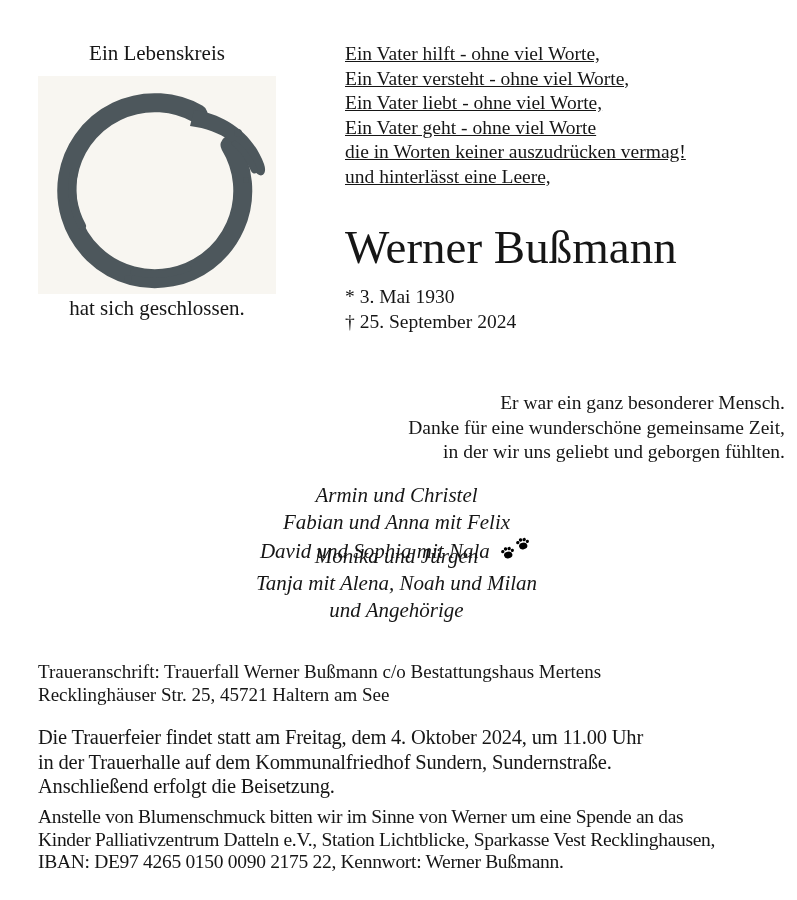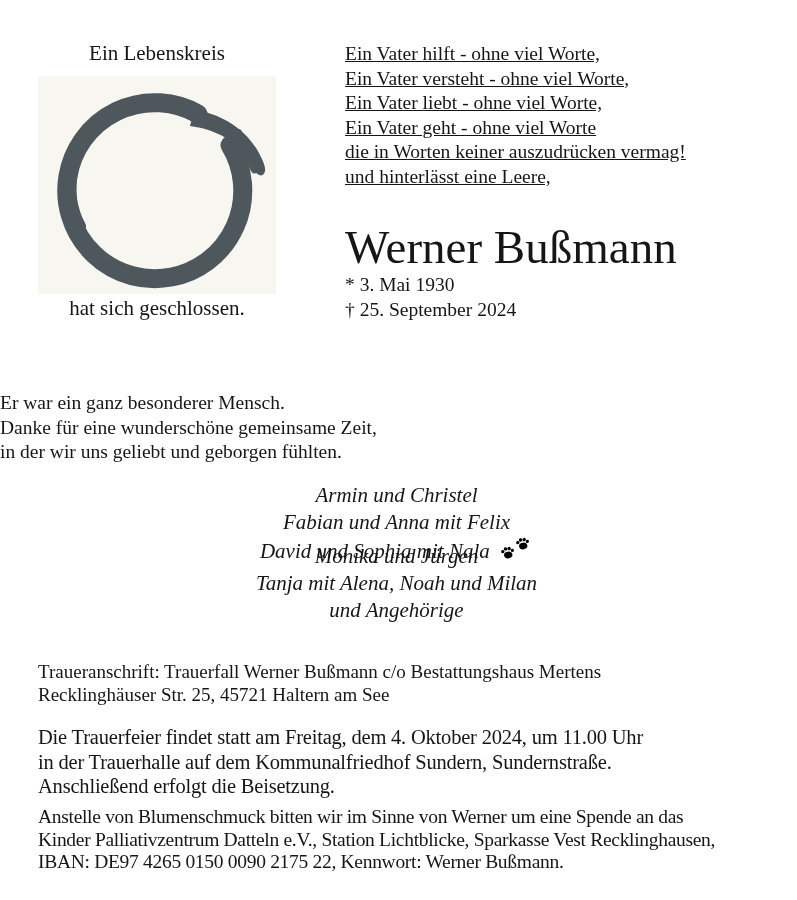--- a/index.html
+++ b/index.html
@@ -38,30 +38,30 @@
     top: 42px;
     width: 430px;
   }
   .poem-line { font-size: 19.5px; line-height: 24.5px; text-decoration: underline; }
   .deceased-name {
     font-size: 47px;
     line-height: 50px;
     margin-top: 33px;
     white-space: nowrap;
   }
-  .dates { margin-top: 0; }
+  .dates { margin-top: 12px; }
   .date-line { font-size: 19.5px; line-height: 25px; }
 
   
   .tribute {
     position: absolute;
     top: 391px;
     left: 0;
     width: 785px;
-    text-align: left;
+    text-align: right;
     font-size: 19.5px;
     line-height: 24.5px;
   }
 
   
   .mourners-group {
     position: absolute;
     left: 0;
     width: 793px;
     text-align: center;

